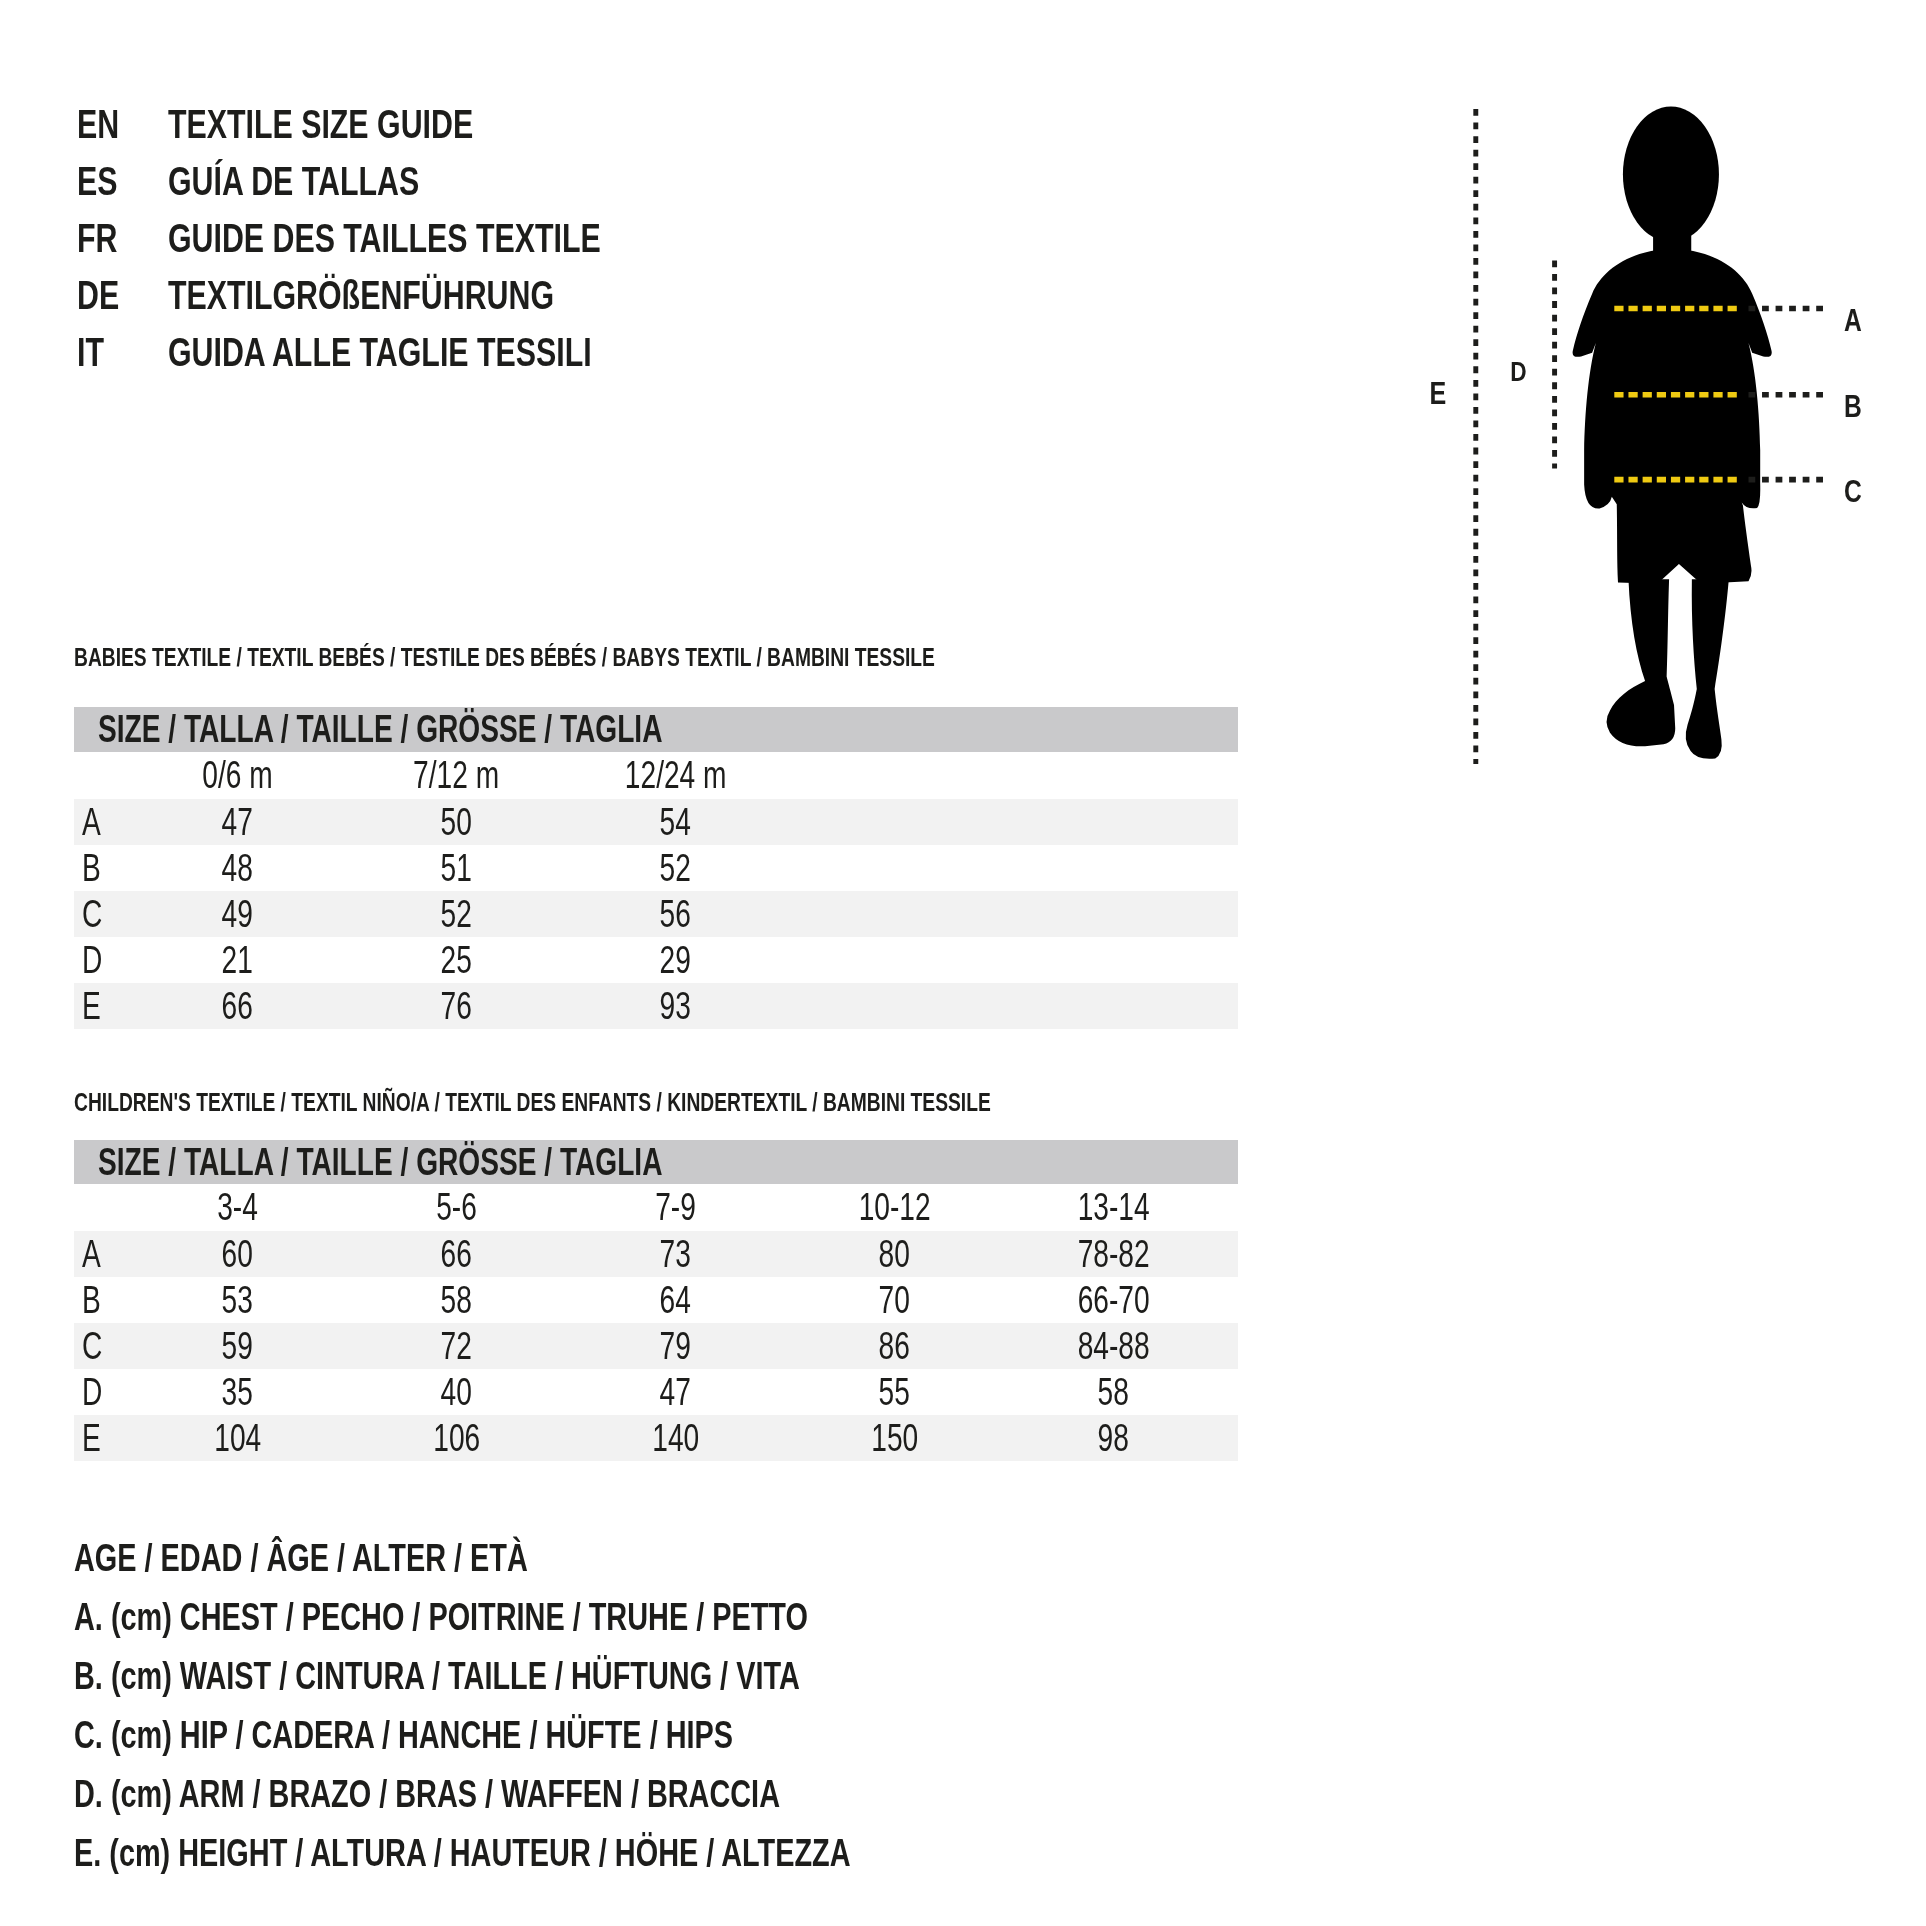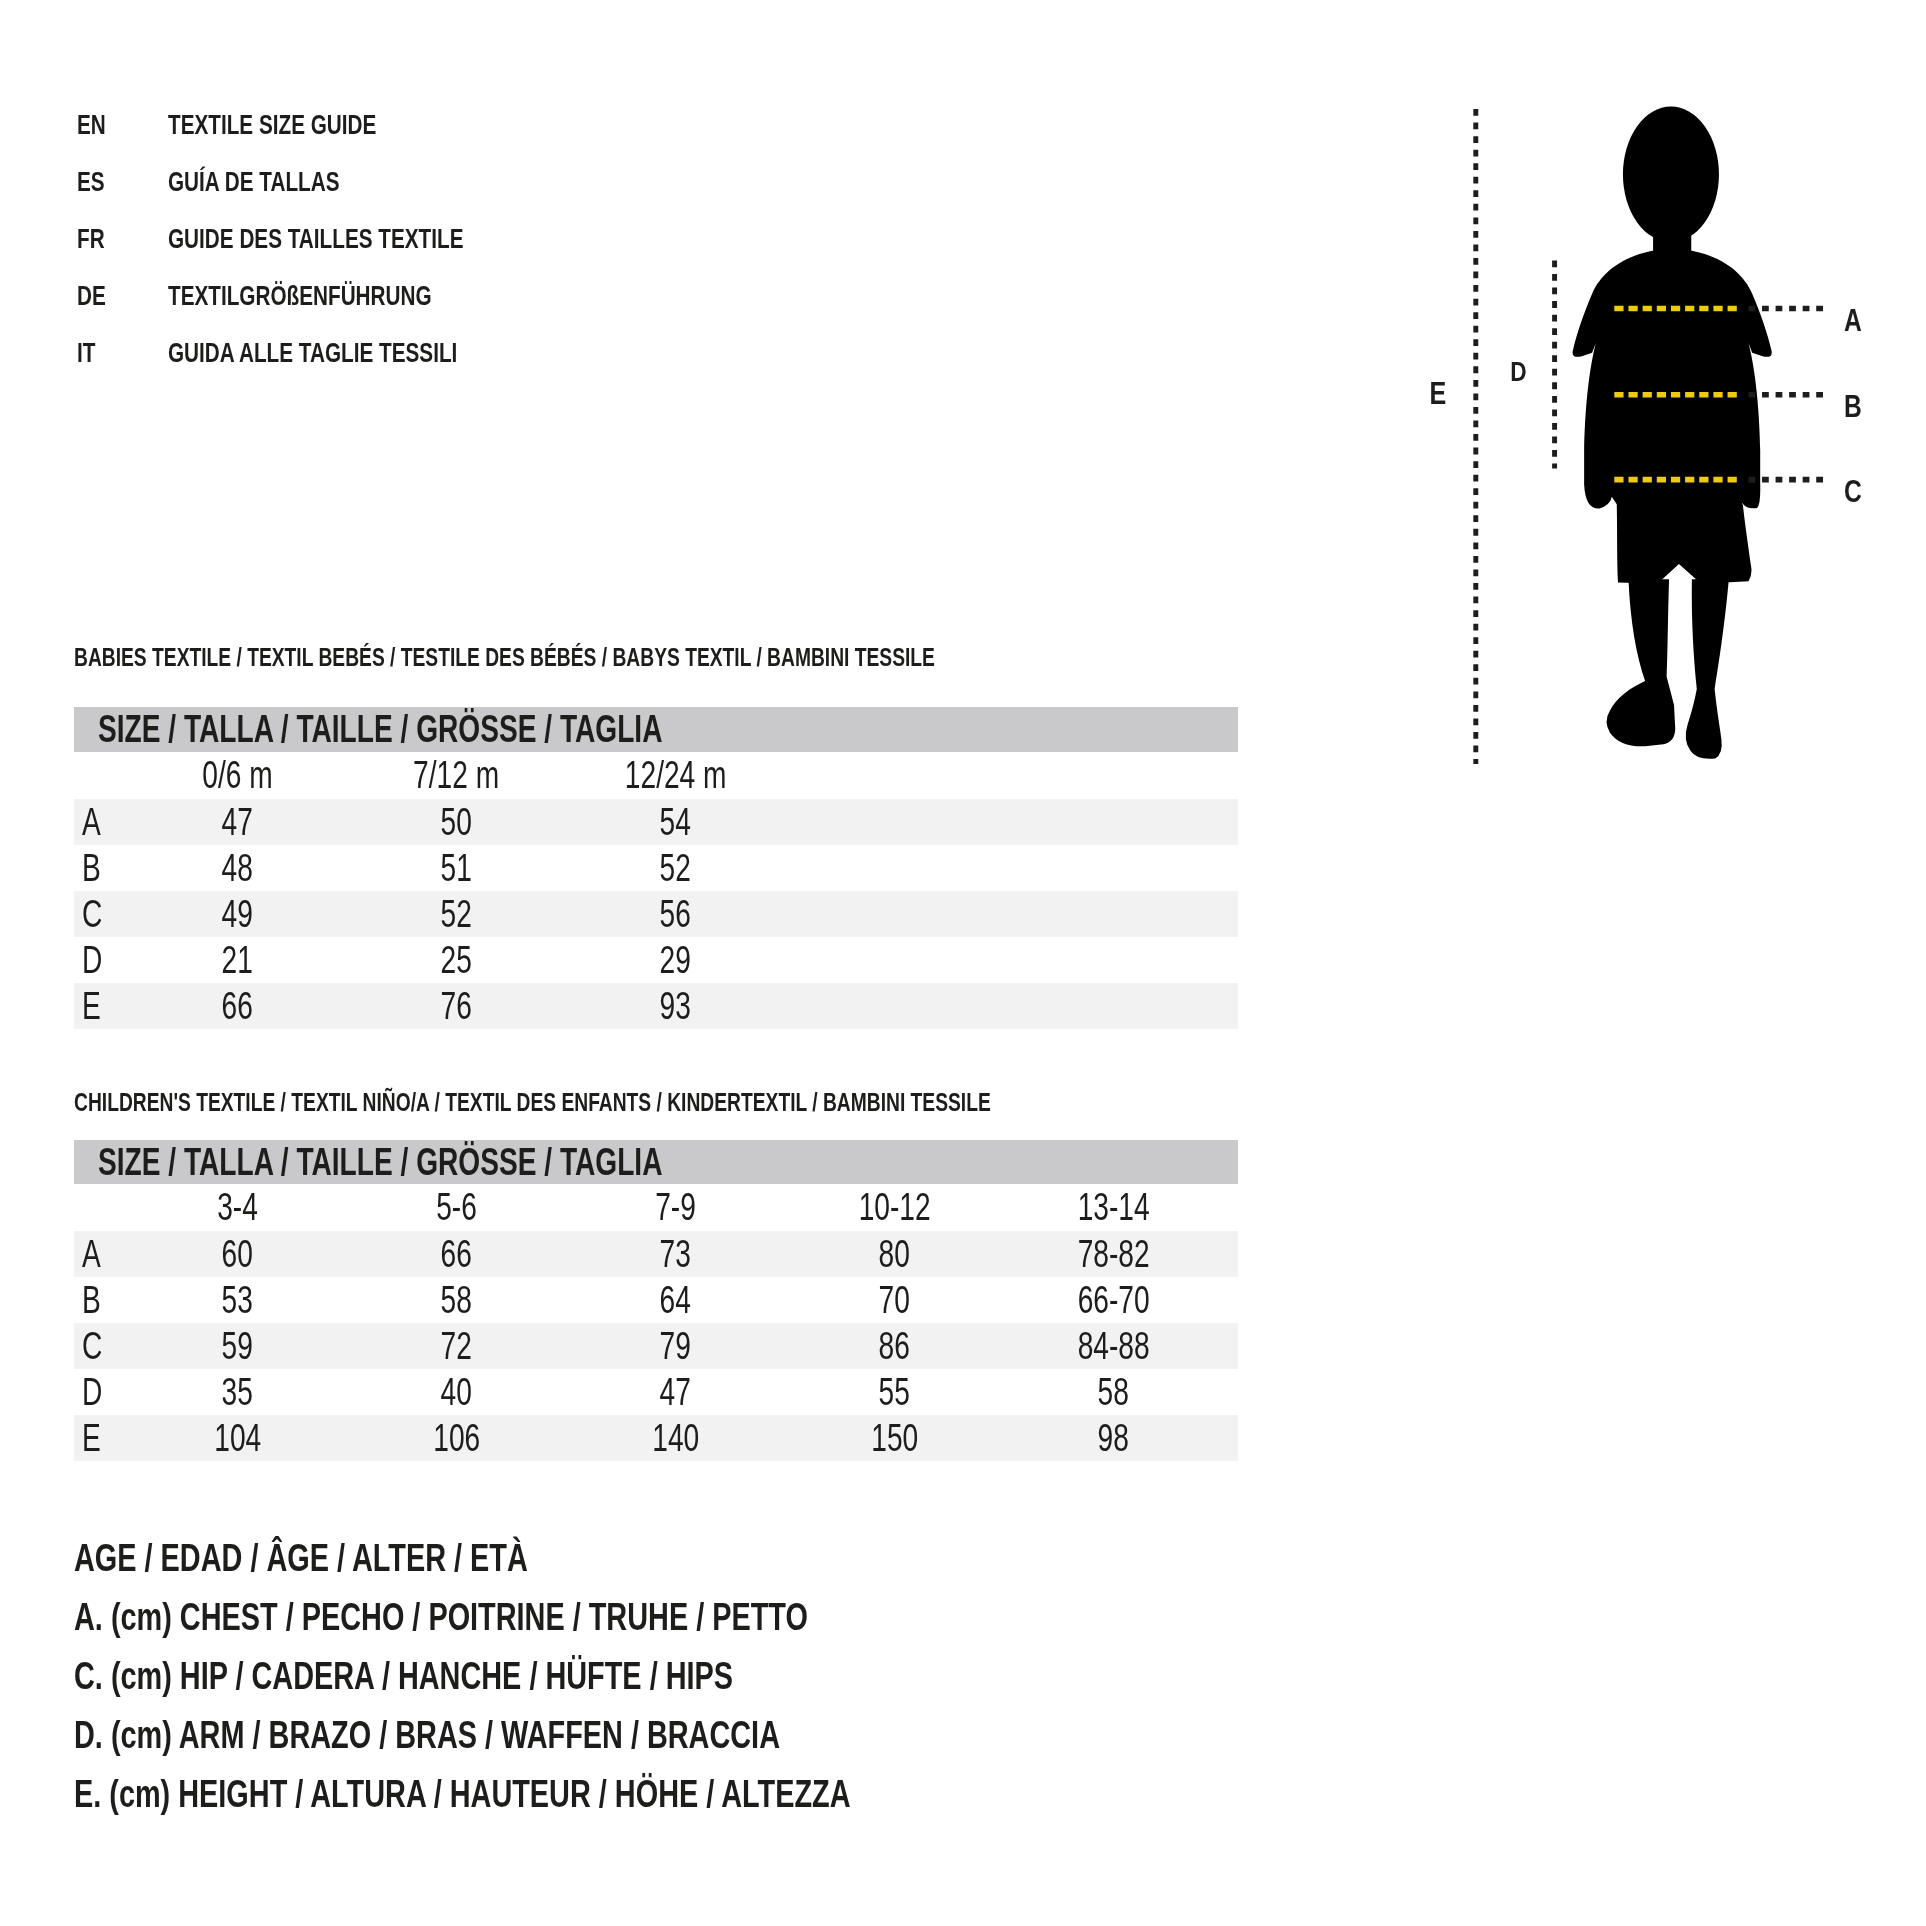--- a/index.html
+++ b/index.html
@@ -4,21 +4,21 @@
 <style>
   html,body{margin:0;padding:0;background:#ffffff;}
   body{width:1926px;height:1926px;font-family:"Liberation Sans", sans-serif;color:#1d1d1b;}
   .page{position:relative;width:1926px;height:1926px;overflow:hidden;background:#fff;}
   .abs{position:absolute;}
   
   .cx{display:inline-block;transform:scaleX(0.74);transform-origin:0 50%;white-space:nowrap;}
   .cxc{display:inline-block;transform:scaleX(0.74);transform-origin:50% 50%;white-space:nowrap;}
   
   .langs{left:77px;top:96px;}
-  .lang-row{display:flex;align-items:center;height:57px;font-size:28px;font-weight:700;}
+  .lang-row{display:flex;align-items:center;height:57px;font-size:41px;font-weight:700;}
   .lang-code{width:91px;flex:0 0 91px;}
   
   .sec-title{left:74px;height:43px;display:flex;align-items:flex-start;font-size:26px;font-weight:700;}
   
   .table{left:74px;width:1164px;}
   .band{height:45px;background:#c9c9cb;display:flex;align-items:center;padding-left:24px;box-sizing:border-box;font-size:38px;font-weight:700;}
   .trow{display:grid;align-items:center;font-size:38px;font-weight:400;}
   .t-babies .trow{grid-template-columns:54px 219px 219px 219px;}
   .t-children .trow{grid-template-columns:54px 219px 219px 219px 219px 219px;text-align:right;}
   .thead{height:47px;}
@@ -349,20 +349,23 @@
   </div>
 
   <div class="abs legend">
     <div class="legend-row">
         <span class="cx">AGE / EDAD / ÂGE / ALTER / ETÀ</span>
       </div>
     <div class="legend-row">
         <span class="cx">A. (cm) CHEST / PECHO / POITRINE / TRUHE / PETTO</span>
       </div>
     <div class="legend-row">
+        <span class="cx">B. (cm) WAIST / CINTURA / TAILLE / HÜFTUNG / VITA</span>
+      </div>
+    <div class="legend-row">
         <span class="cx">C. (cm) HIP / CADERA / HANCHE / HÜFTE / HIPS</span>
       </div>
     <div class="legend-row">
         <span class="cx">D. (cm) ARM / BRAZO / BRAS / WAFFEN / BRACCIA</span>
       </div>
     <div class="legend-row">
         <span class="cx">E. (cm) HEIGHT / ALTURA / HAUTEUR / HÖHE / ALTEZZA</span>
       </div>
   </div>
 

